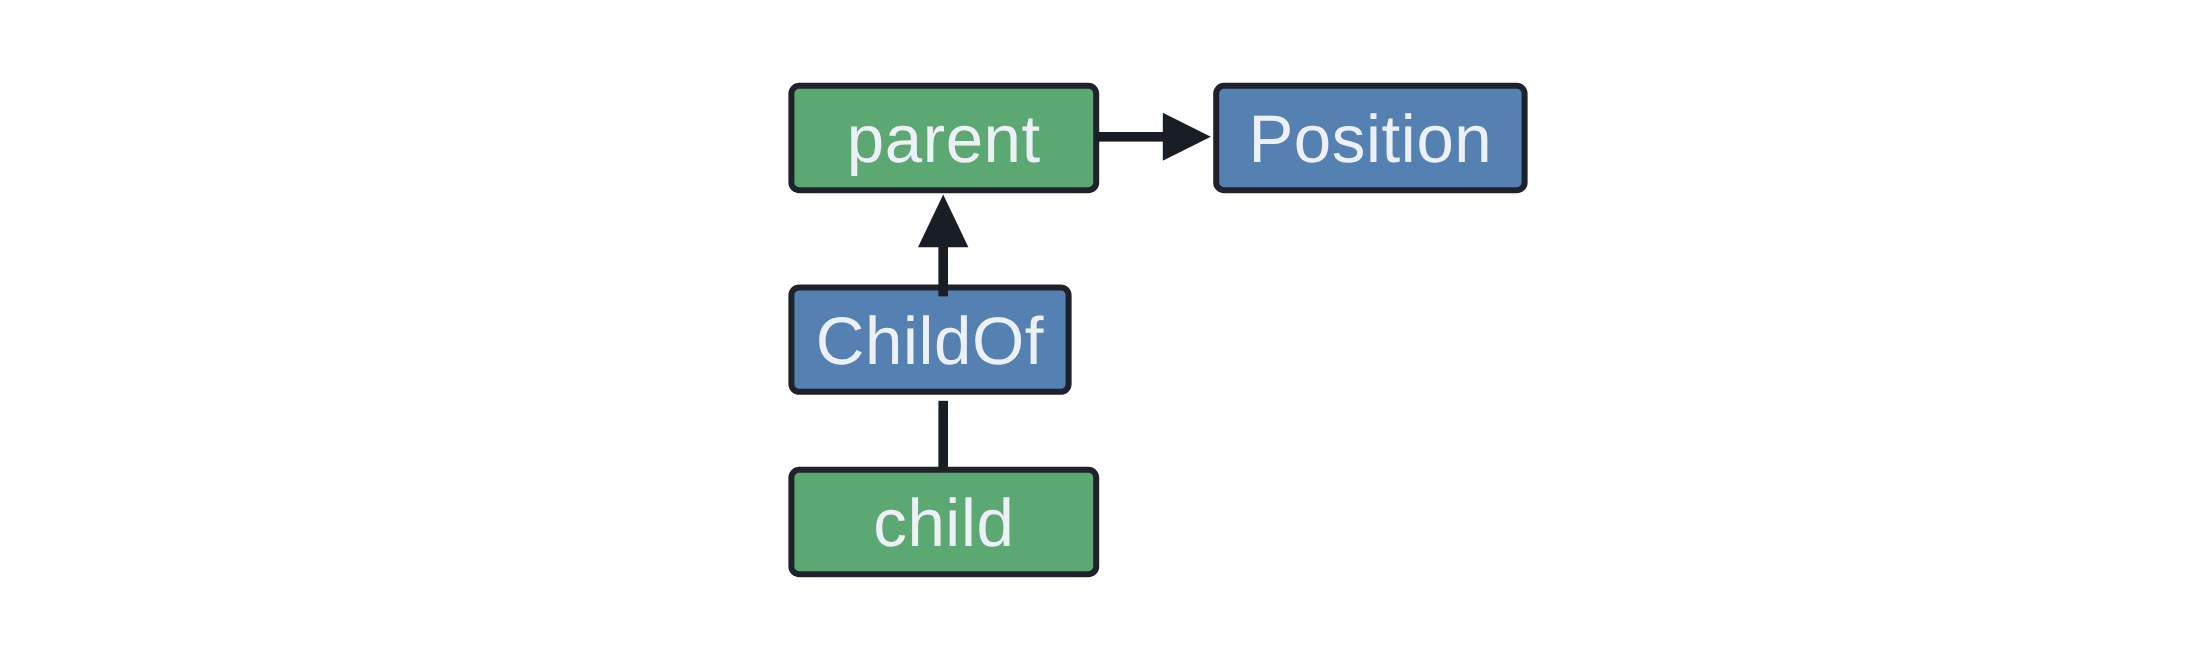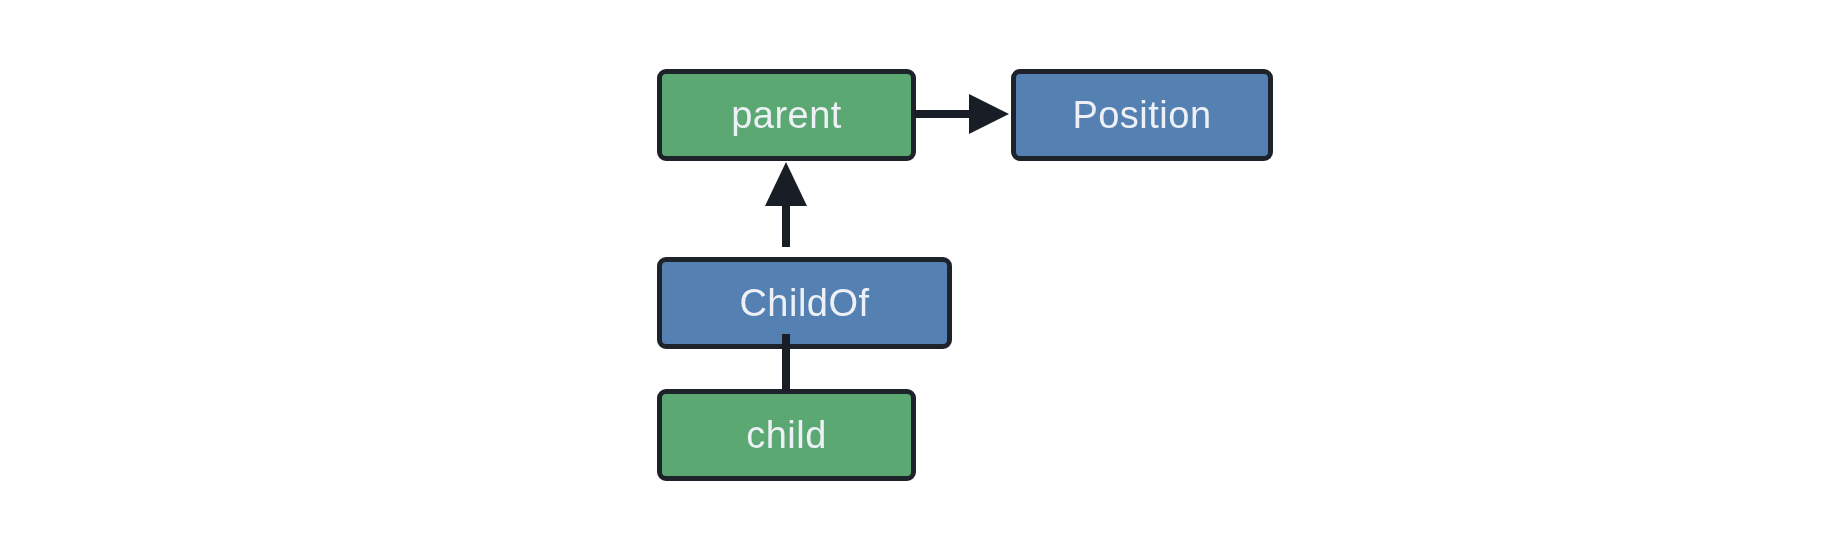--- a/index.html
+++ b/index.html
@@ -19,32 +19,32 @@
     background: var(--canvas-bg, #ffffff);
   }
   .node {
     position: absolute;
     box-sizing: border-box;
     border: 5px solid var(--node-border, #1e222b);
     border-radius: 9px;
     display: flex;
     align-items: center;
     justify-content: center;
-    font-size: 38px;
+    font-size: 56px;
     font-weight: 400;
     color: var(--node-text, #edf1f7);
     letter-spacing: 0.5px;
   }
   .node.entity       { background: var(--entity-fill, #5ca872); }
   .node.component    { background: var(--component-fill, #5580b2); justify-content: center; }
   .node.relationship { background: var(--component-fill, #5580b2); }
 
   #node-parent   { left: 657px;  top: 69px;  width: 259px; height: 92px; }
   #node-position { left: 1011px; top: 69px;  width: 262px; height: 92px; }
-  #node-childof  { left: 657px;  top: 257px; width: 295px; height: 92px; text-align: right; }
+  #node-childof  { left: 657px;  top: 237px; width: 236px; height: 92px; text-align: right; }
   #node-child    { left: 657px;  top: 389px; width: 259px; height: 92px; }
 
   svg.edges {
     position: absolute;
     left: 0;
     top: 0;
     width: 1830px;
     height: 548px;
     pointer-events: none;
   }

